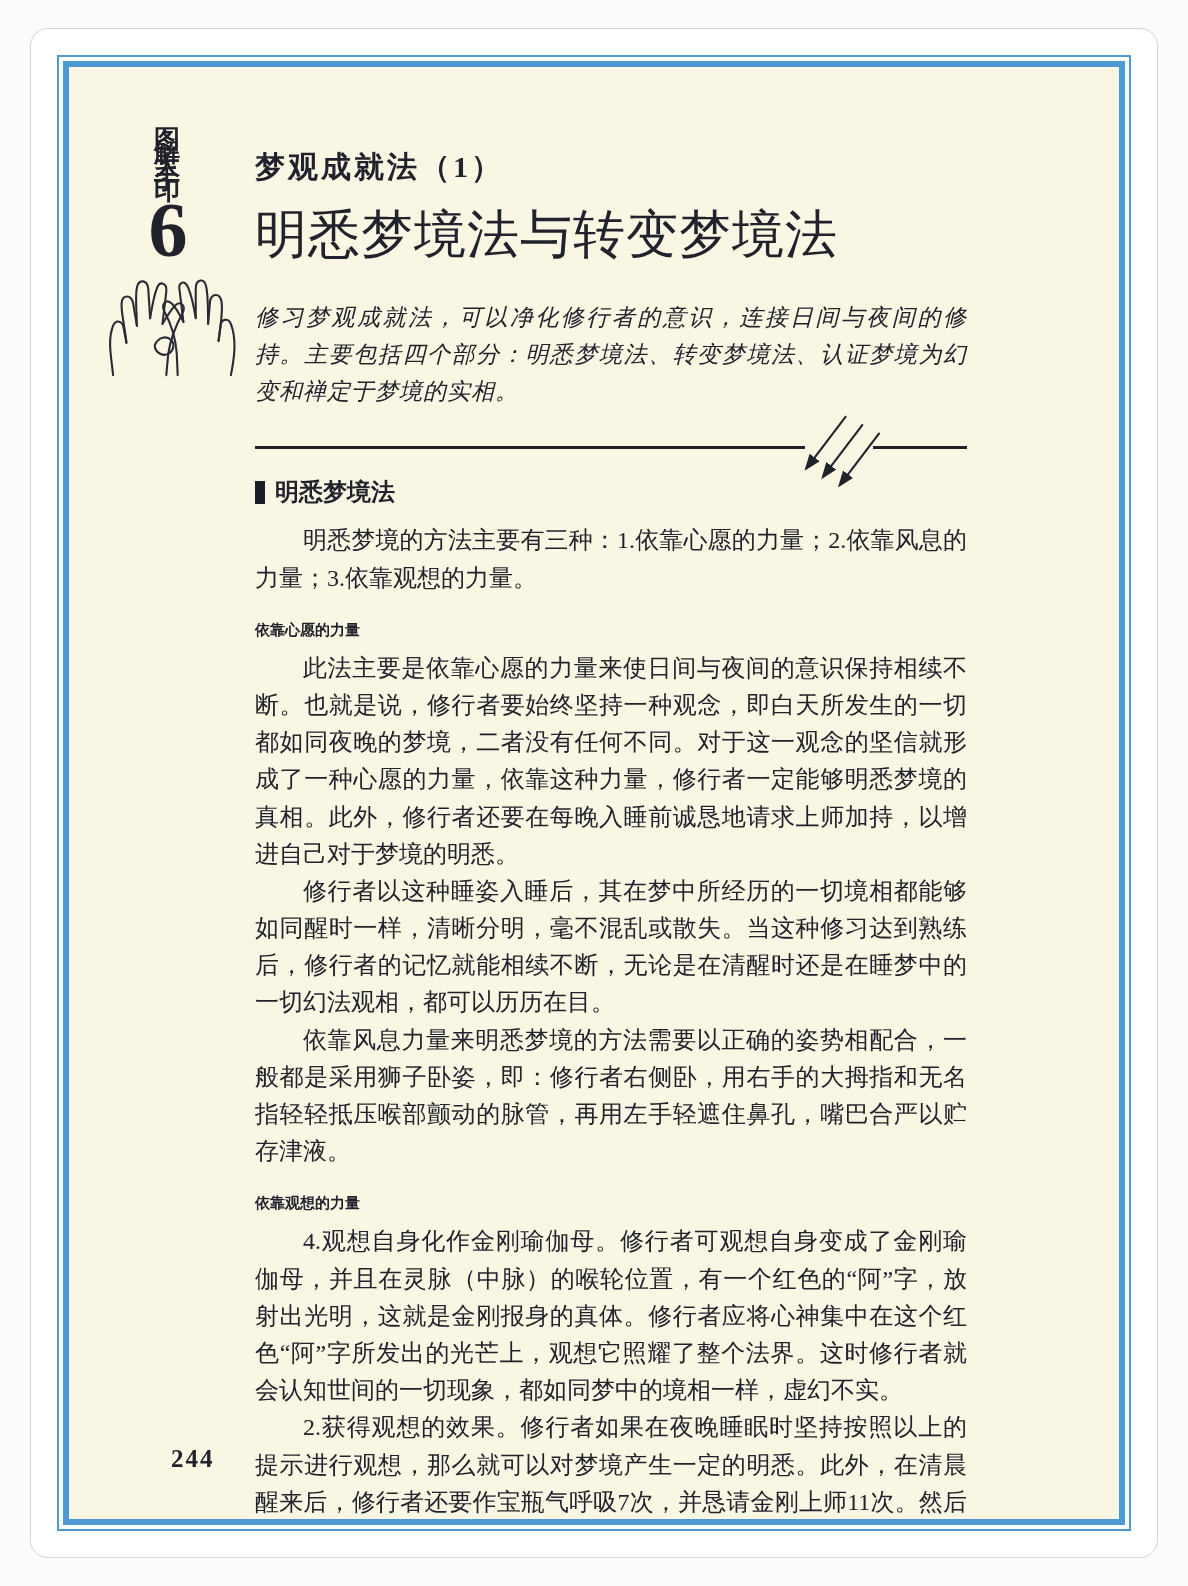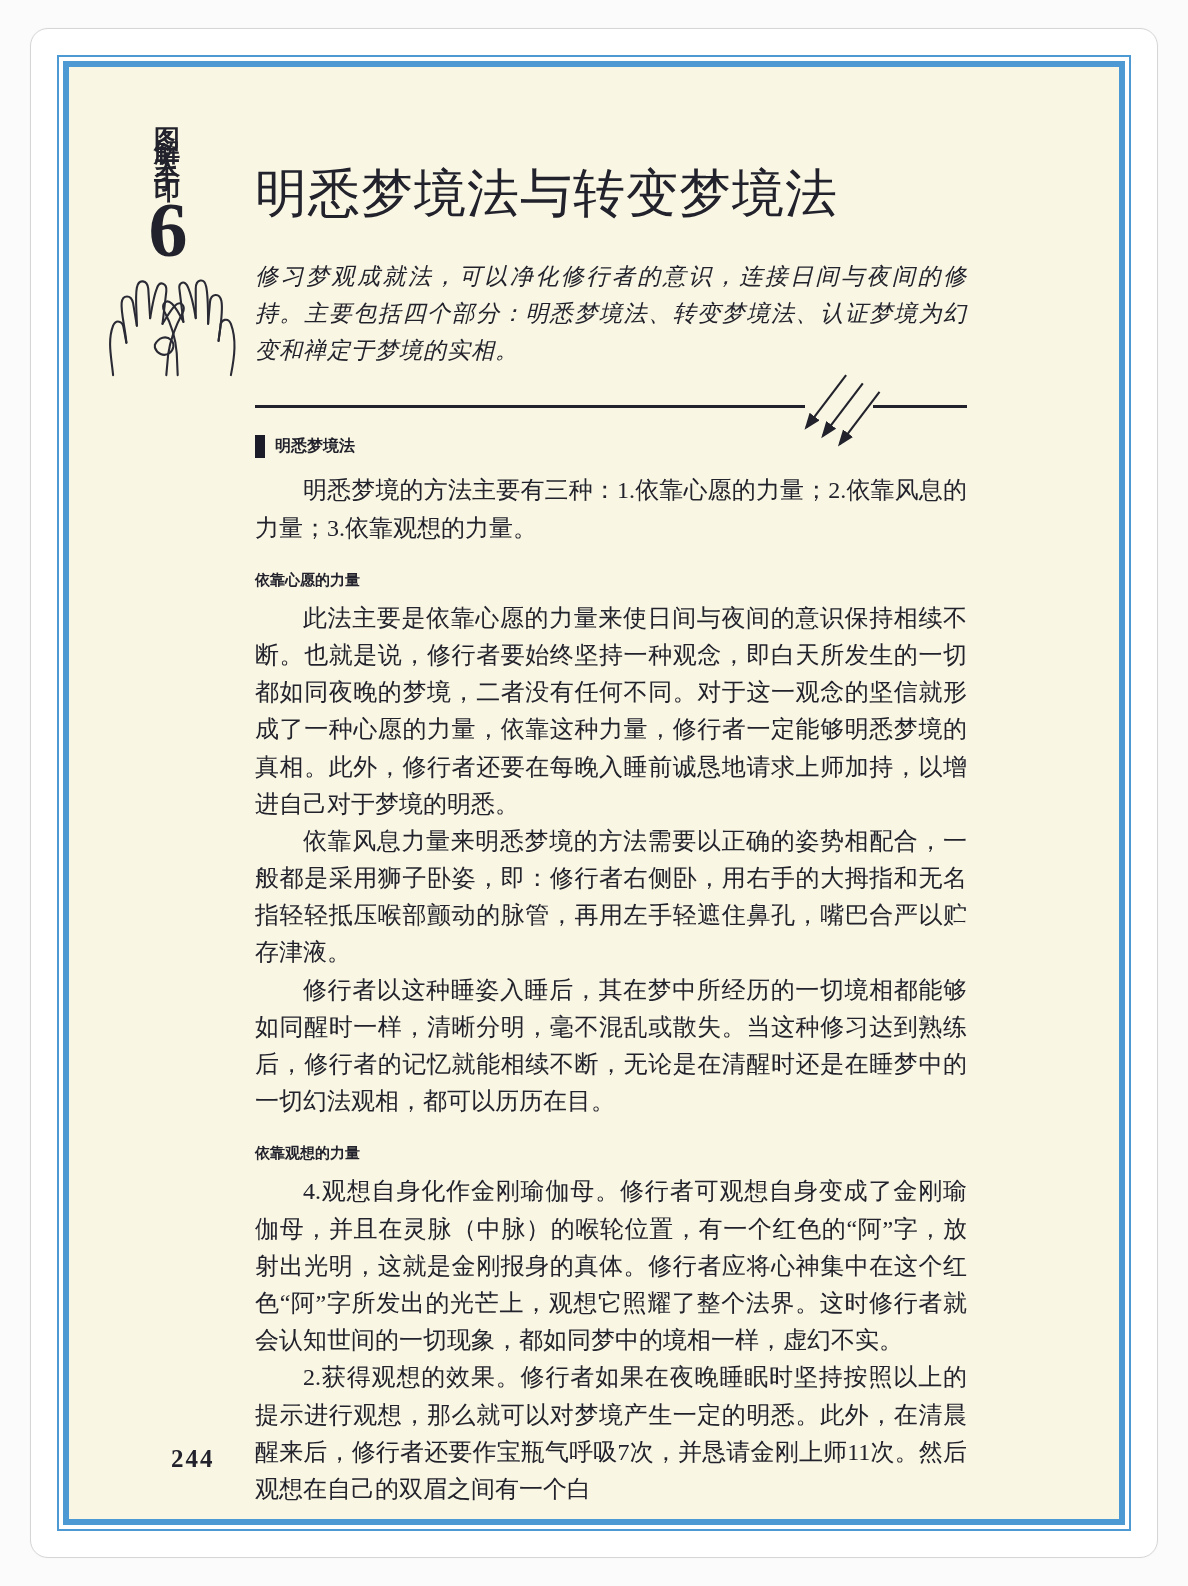--- a/index.html
+++ b/index.html
@@ -66,21 +66,21 @@
   .intro {
     margin: 30px 0 16px; font-size: 23px; line-height: 1.6;
     font-style: italic; text-align: justify; letter-spacing: 1px;
   }
   .divider { position: relative; height: 4px; margin: 36px 0 26px; }
   .divider .seg { position: absolute; top: 0; height: 2.5px; background: #22222c; }
   .seg-left  { left: 0; width: 550px; }
   .seg-right { left: 618px; right: 0; }
   .arrows-svg { position: absolute; left: 536px; top: -32px; width: 106px; height: 94px; }
   .sec-head {
-    margin: 18px 0 14px; font-size: 16px; font-weight: bold;
+    margin: 18px 0 14px; font-size: 24px; font-weight: bold;
     display: flex; align-items: center;
     font-family: "Liberation Sans", "DejaVu Sans", sans-serif;
   }
   .sec-bar { width: 10px; height: 23px; background: #1c1c28; margin-right: 10px; flex: none; }
   .body-p {
     margin: 0; font-size: 24px; line-height: 1.55;
     text-indent: 2em; text-align: justify;
   }
   .sub-head {
     margin: 24px 0 10px; font-size: 15px; font-weight: bold;
@@ -109,20 +109,21 @@
             <path d="M95 58 C93 46 90 33 87 26 C84 17 76 20 78 29 L82 62"></path>
             <path d="M82 62 C78 54 74 47 70 43 C64 37 58 43 62 51 C69 64 74 81 75 95 L76 118"></path>
             <path d="M52 86 C56 78 64 76 69 81 C73 85 72 92 67 95 C61 99 54 95 52 89 Z"></path>
           </g>
         </svg>
       </aside>
 
       <div class="page-num">244</div>
 
       <main class="main">
+        <h2 class="kicker">梦观成就法（1）</h2>
         <h1 class="page-title">明悉梦境法与转变梦境法</h1>
         <p class="intro">修习梦观成就法，可以净化修行者的意识，连接日间与夜间的修持。主要包括四个部分：明悉梦境法、转变梦境法、认证梦境为幻变和禅定于梦境的实相。</p>
 
         <div class="divider">
           <span class="seg seg-left"></span>
           <span class="seg seg-right"></span>
           <svg class="arrows-svg" viewBox="0 0 100 90" xmlns="http://www.w3.org/2000/svg">
             <defs>
               <marker id="ah" orient="auto" markerWidth="9" markerHeight="8" refX="6.5" refY="3">
                 <path d="M0,0 L8,3 L0,6 z" fill="#22222c"></path>
@@ -138,22 +139,22 @@
 
         <h3 class="sec-head">
           <span class="sec-bar"></span>
           <span>明悉梦境法</span>
         </h3>
         <p class="body-p">明悉梦境的方法主要有三种：1.依靠心愿的力量；2.依靠风息的力量；3.依靠观想的力量。</p>
 
         <h4 class="sub-head">依靠心愿的力量</h4>
         <p class="body-p">此法主要是依靠心愿的力量来使日间与夜间的意识保持相续不断。也就是说，修行者要始终坚持一种观念，即白天所发生的一切都如同夜晚的梦境，二者没有任何不同。对于这一观念的坚信就形成了一种心愿的力量，依靠这种力量，修行者一定能够明悉梦境的真相。此外，修行者还要在每晚入睡前诚恳地请求上师加持，以增进自己对于梦境的明悉。</p>
 
+        <p class="body-p">修行者以这种睡姿入睡后，其在梦中所经历的一切境相都能够如同醒时一样，清晰分明，毫不混乱或散失。当这种修习达到熟练后，修行者的记忆就能相续不断，无论是在清醒时还是在睡梦中的一切幻法观相，都可以历历在目。</p>
         <p class="body-p">依靠风息力量来明悉梦境的方法需要以正确的姿势相配合，一般都是采用狮子卧姿，即：修行者右侧卧，用右手的大拇指和无名指轻轻抵压喉部颤动的脉管，再用左手轻遮住鼻孔，嘴巴合严以贮存津液。</p>
-        <p class="body-p">修行者以这种睡姿入睡后，其在梦中所经历的一切境相都能够如同醒时一样，清晰分明，毫不混乱或散失。当这种修习达到熟练后，修行者的记忆就能相续不断，无论是在清醒时还是在睡梦中的一切幻法观相，都可以历历在目。</p>
 
         <h4 class="sub-head">依靠观想的力量</h4>
         <p class="body-p">4.观想自身化作金刚瑜伽母。修行者可观想自身变成了金刚瑜伽母，并且在灵脉（中脉）的喉轮位置，有一个红色的“阿”字，放射出光明，这就是金刚报身的真体。修行者应将心神集中在这个红色“阿”字所发出的光芒上，观想它照耀了整个法界。这时修行者就会认知世间的一切现象，都如同梦中的境相一样，虚幻不实。</p>
         <p class="body-p">2.获得观想的效果。修行者如果在夜晚睡眠时坚持按照以上的提示进行观想，那么就可以对梦境产生一定的明悉。此外，在清晨醒来后，修行者还要作宝瓶气呼吸7次，并恳请金刚上师11次。然后观想在自己的双眉之间有一个白</p>
       </main>
 
     </div>
   </div>
 </div>
 

